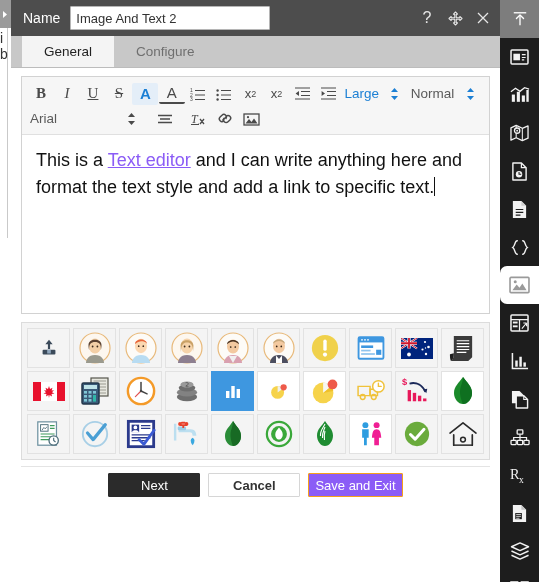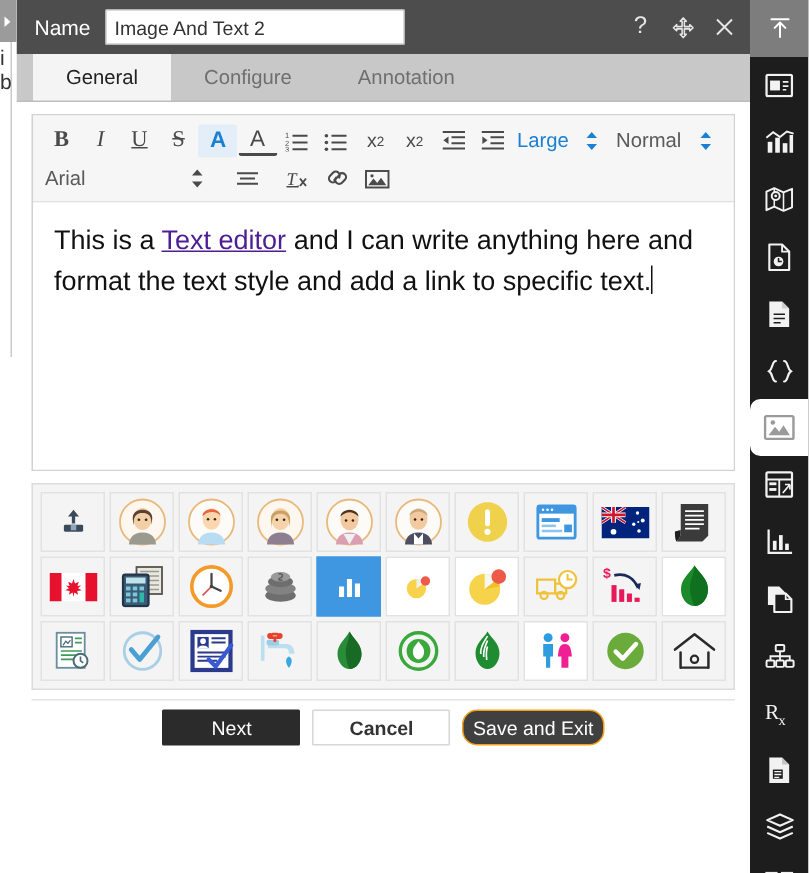--- a/index.html
+++ b/index.html
@@ -207,21 +207,21 @@
     height: 178px;
     padding: 12px 14px;
     box-sizing: border-box;
     font-size: 18px;
     line-height: 27px;
     color: #111;
     overflow: hidden;
     cursor: text;
   }
   .editor-area a {
-    color: #4c1d95;
+    color: #8b5cf6;
   }
   .caret {
     display: inline-block;
     width: 1px;
     height: 19px;
     background: #111;
     vertical-align: -3px;
     margin-left: 0px;
   }
 
@@ -271,21 +271,21 @@
     border: 1px solid #cccccc;
     cursor: pointer;
     display: inline-flex;
     align-items: center;
     justify-content: center;
     box-sizing: border-box;
     border-radius: 1px;
   }
   .btn.dark { background: #2b2b2b; color: #ffffff; border-color: #2b2b2b; }
   .btn.light { background: #ffffff; color: #333; border-color: #d6d6d6; font-weight: bold; }
-  .btn.orange { background: #404040; color: #ffffff; border-color: #f6a01a; border-radius: 10px; }
+  .btn.orange { background: #8b5cf6; color: #ffffff; border-color: #f6a01a; }
 
   
   .sidebar {
     width: 39px;
     flex: 0 0 39px;
     background: #1d1d1d;
     display: flex;
     flex-direction: column;
     align-items: stretch;
     position: relative;
@@ -340,21 +340,20 @@
       <span class="tb-icon">
         <svg width="14" height="14" viewBox="0 0 14 14">
           <path d="M2 2 L12 12 M12 2 L2 12" stroke="#e6e6e6" stroke-width="1.3" fill="none"></path>
         </svg>
       </span>
     </div>
 
     <div class="tabbar">
       <div class="tab active">General</div>
       <div class="tab">Configure</div>
-      <div class="tab">Annotation</div>
     </div>
 
     <div class="dialog-body">
 
       <div class="editor">
 
         <div class="editor-toolbar">
 
           <div class="tb-row">
             <span class="tb-btn" style="font-weight:bold;font-family:'Liberation Serif',serif;">B</span>

